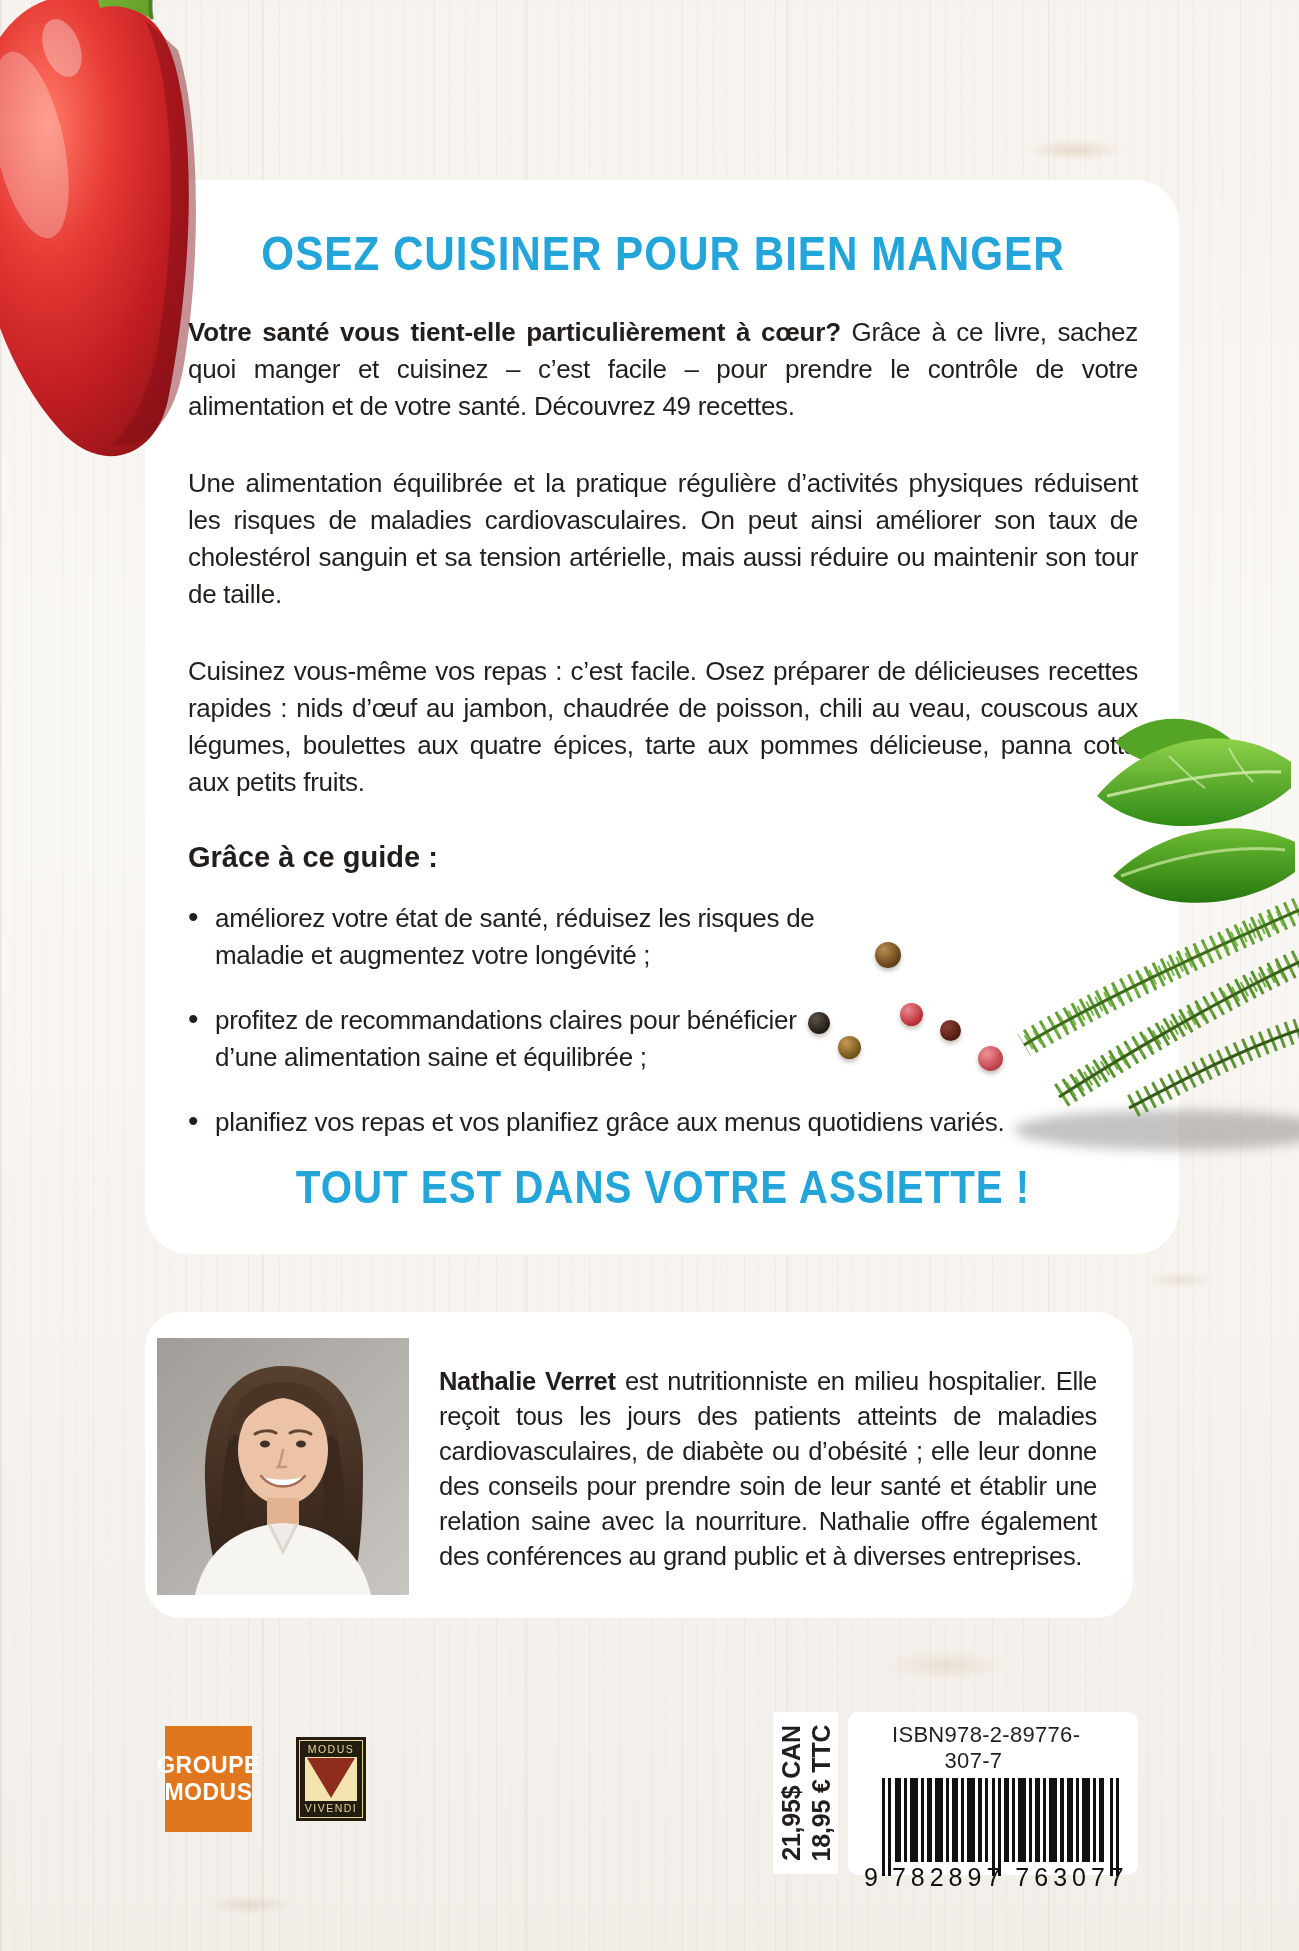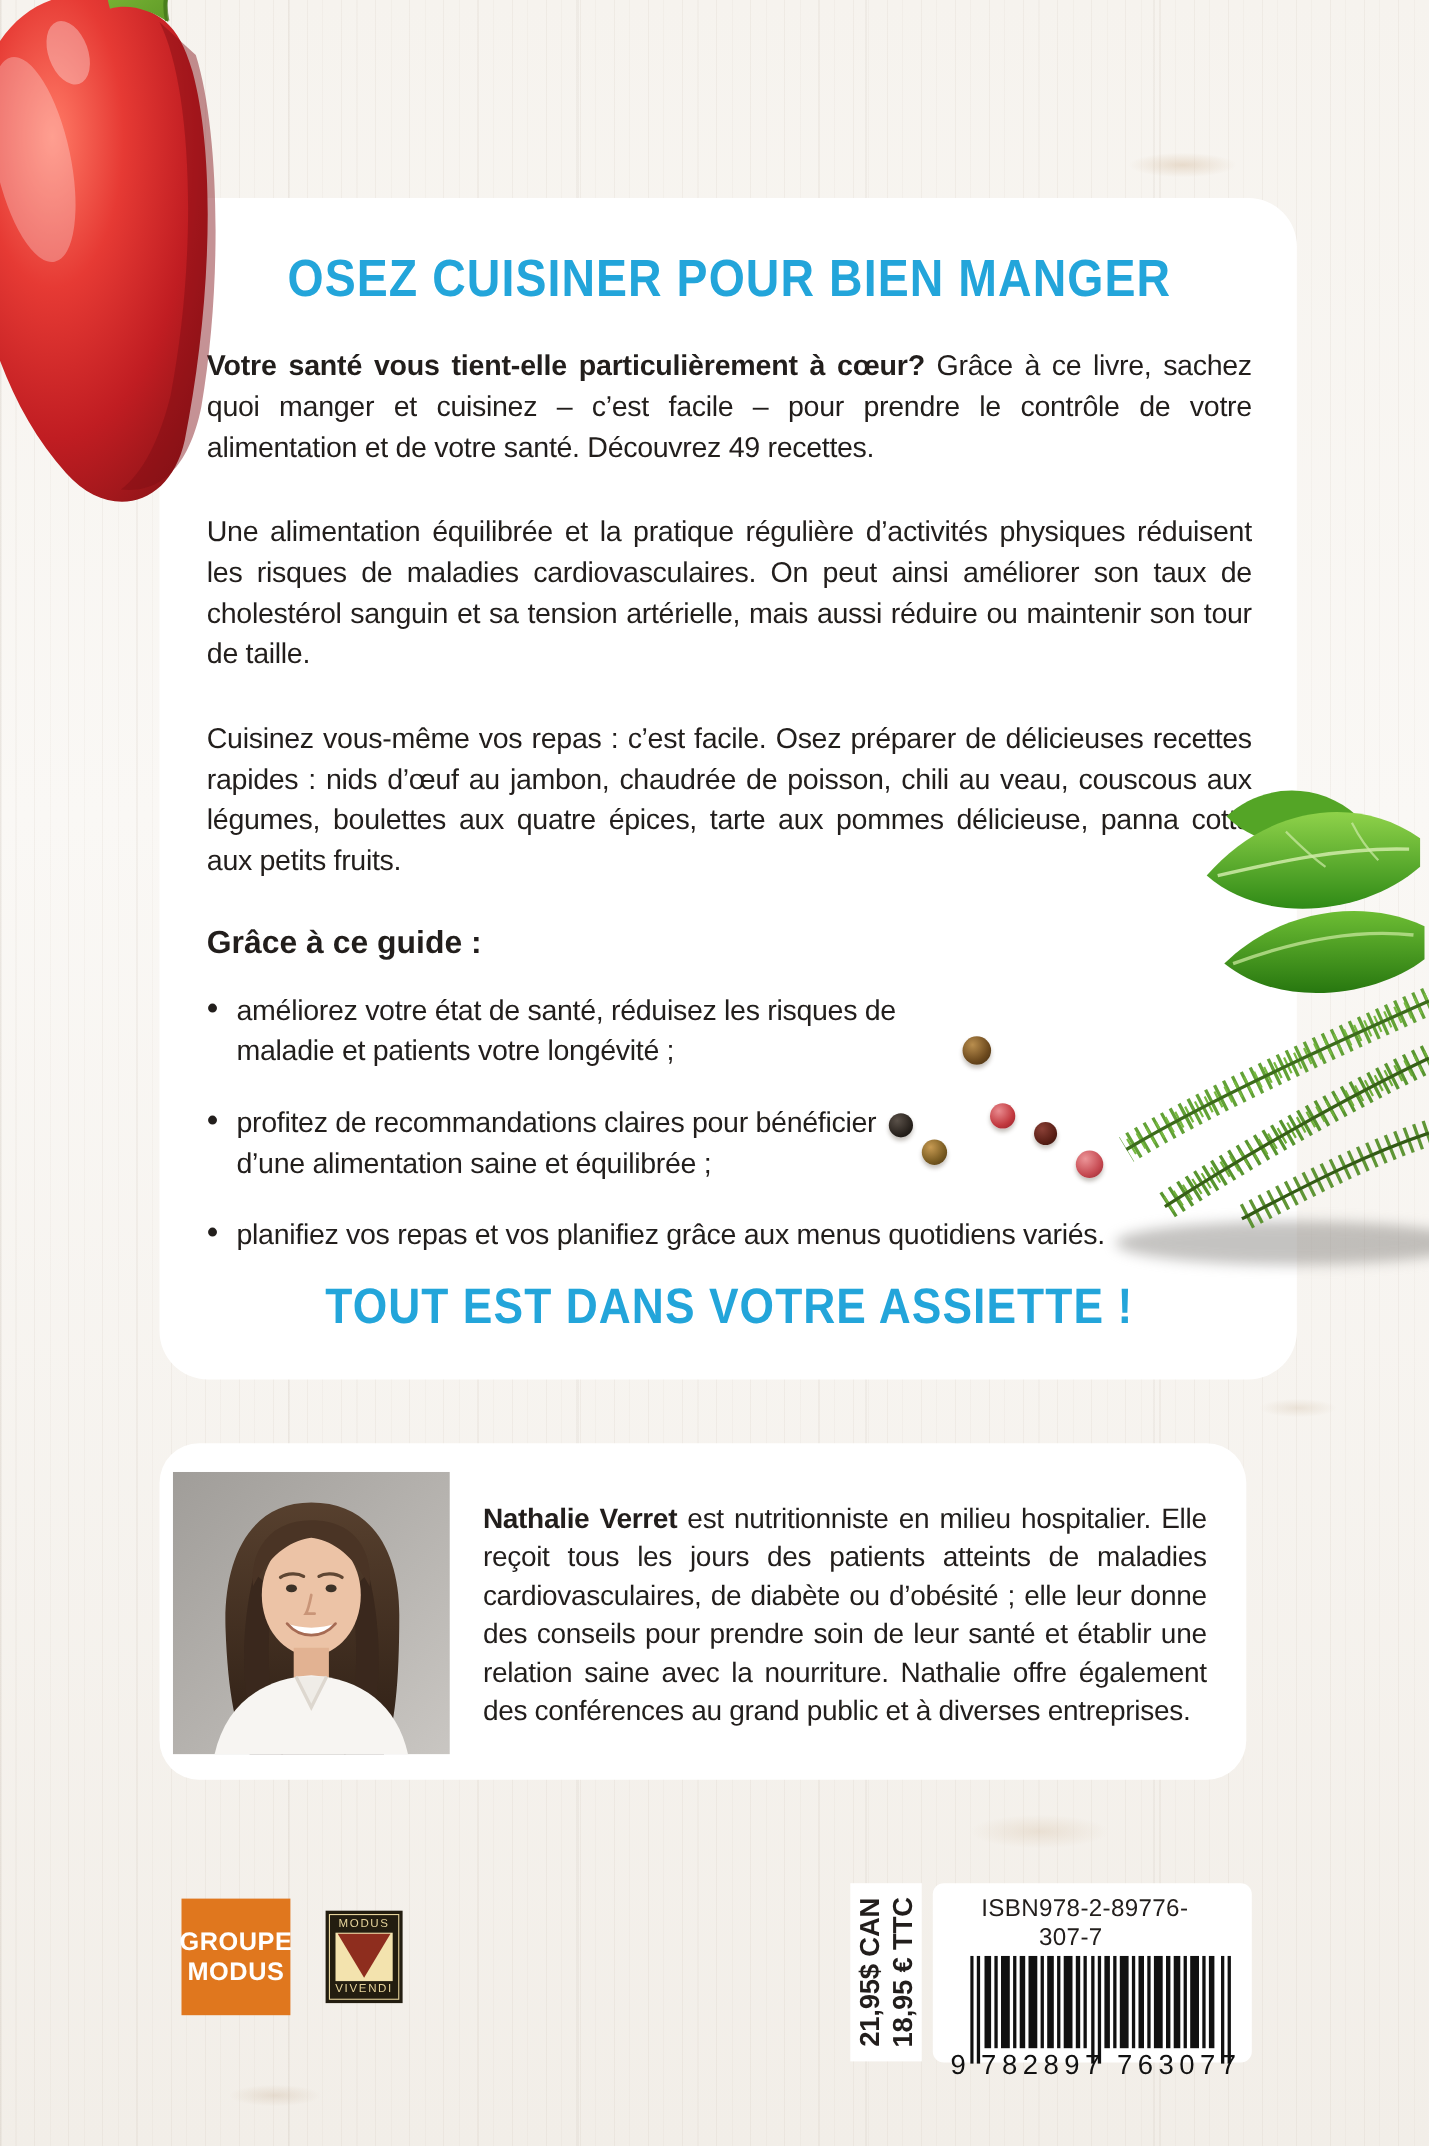--- a/index.html
+++ b/index.html
@@ -33,21 +33,21 @@
   ul.guide li.narrow{max-width:620px;}
   .closing{
     text-align:center;font-weight:bold;font-size:42px;line-height:46px;letter-spacing:1px;
     color:#23a5da;transform:scale(.96,1.08);transform-origin:center;
     margin:24px 0 0 0;white-space:nowrap;
   }
   .author-card{left:145px;top:1312px;width:988px;height:306px;border-radius:36px;display:flex;padding:26px 36px 20px 12px;box-sizing:border-box;}
   .author-photo{flex:0 0 252px;width:252px;height:257px;overflow:hidden;}
   .author-bio{margin-left:30px;font-size:25.5px;line-height:35px;letter-spacing:-.3px;text-align:justify;}
   .logo-groupe-modus{
-    position:absolute;left:165px;top:1726px;width:99px;height:106px;background:#e0771e;
+    position:absolute;left:165px;top:1726px;width:87px;height:106px;background:#e0771e;
     display:flex;flex-direction:column;align-items:center;justify-content:center;
     color:#fff;font-weight:bold;font-size:23px;line-height:27px;letter-spacing:.5px;
   }
   .logo-mv{position:absolute;left:296px;top:1737px;width:70px;height:84px;background:#231d10;box-sizing:border-box;padding:3px;}
   .logo-mv-inner{border:1px solid #e7d49b;height:100%;box-sizing:border-box;display:flex;flex-direction:column;align-items:center;justify-content:space-between;padding:3px 2px;}
   .mv-word{color:#e7d49b;font-size:10.5px;letter-spacing:1.5px;line-height:11px;}
   .mv-mid{width:52px;height:44px;background:#f3e3ae;overflow:hidden;}
   .mv-tri{width:0;height:0;border-left:24px solid rgba(0,0,0,0);border-right:24px solid rgba(0,0,0,0);border-top:40px solid #8e2d1e;margin:1px auto 0;}
   .website{position:absolute;left:163px;top:1836px;font-size:35px;letter-spacing:.5px;color:#2e2a26;}
   .price-box{position:absolute;left:773px;top:1712px;width:65px;height:162px;background:#fff;}
@@ -75,21 +75,21 @@
 
     <p class="body-text"><b>Votre santé vous tient-elle particulièrement à cœur?</b><span> Grâce à ce livre, sachez quoi manger et cuisinez – c’est facile – pour prendre le contrôle de votre alimentation et de votre santé. Découvrez 49 recettes.</span></p>
 
     <p class="body-text">Une alimentation équilibrée et la pratique régulière d’activités physiques réduisent les risques de maladies cardiovasculaires. On peut ainsi améliorer son taux de cholestérol sanguin et sa tension artérielle, mais aussi réduire ou maintenir son tour de taille.</p>
 
     <p class="body-text">Cuisinez vous-même vos repas : c’est facile. Osez préparer de délicieuses recettes rapides : nids d’œuf au jambon, chaudrée de poisson, chili au veau, couscous aux légumes, boulettes aux quatre épices, tarte aux pommes délicieuse, panna cotta aux petits fruits.</p>
 
     <h2 class="guide-heading">Grâce à ce guide :</h2>
 
     <ul class="guide">
-      <li class="narrow">améliorez votre état de santé, réduisez les risques de maladie et patients votre longévité ;</li>
+      <li class="narrow">améliorez votre état de santé, réduisez les risques de maladie et augmentez votre longévité ;</li>
       <li class="narrow">profitez de recommandations claires pour bénéficier d’une alimentation saine et équilibrée ;</li>
       <li>planifiez vos repas et vos planifiez grâce aux menus quotidiens variés.</li>
     </ul>
 
     <h2 class="closing">TOUT EST DANS VOTRE ASSIETTE !</h2>
   </div>
 
   <div class="card author-card">
     <div class="author-photo">
       <svg width="252" height="257" viewBox="0 0 252 257">

